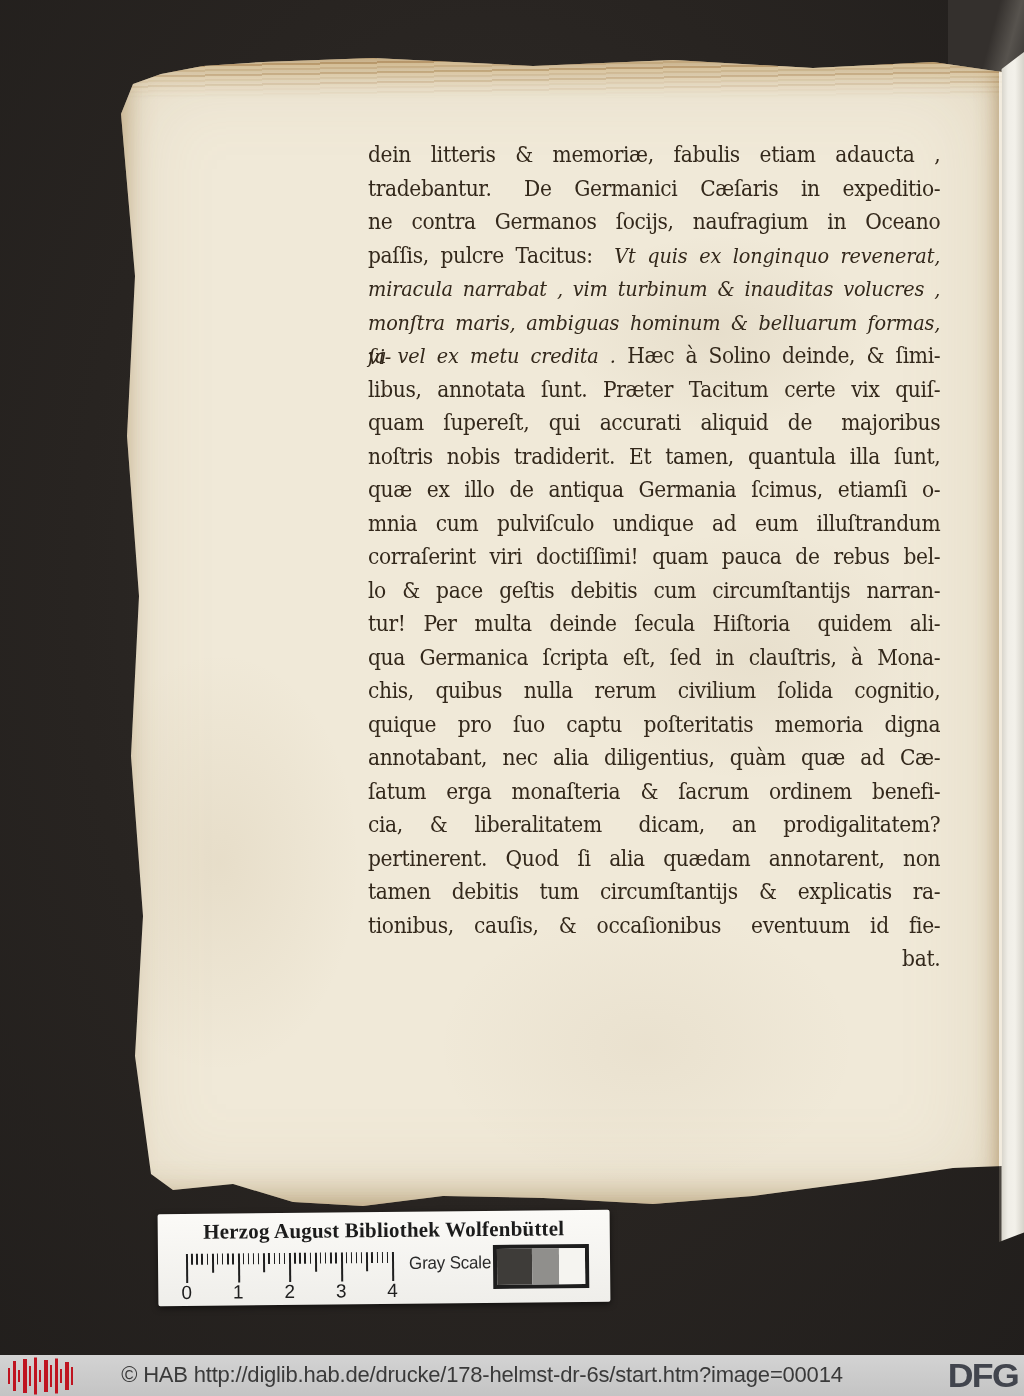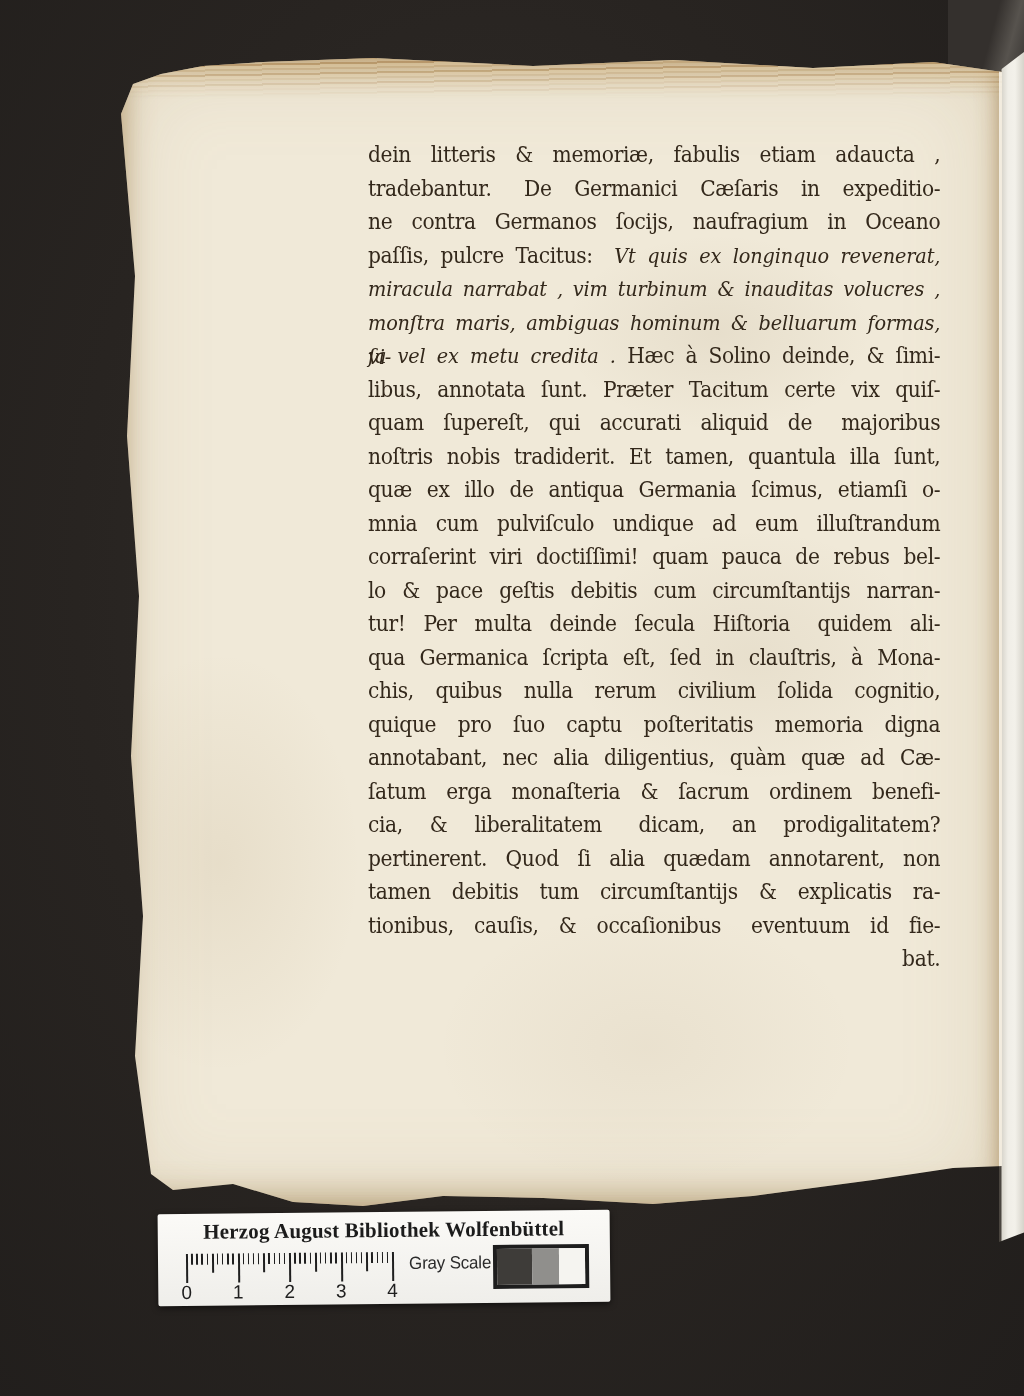--- a/index.html
+++ b/index.html
@@ -208,14 +208,33 @@
         <span style="left: 201px;">4</span>
       </div>
     <div class="gray-scale-label">Gray Scale</div>
     <div class="gray-box">
         <div class="patch" style="width: 40%; background: rgb(62, 60, 57);"></div>
         <div class="patch" style="width: 30%; background: rgb(144, 143, 140);"></div>
         <div class="patch" style="width: 30%; background: rgb(245, 244, 240);"></div>
       </div>
   </div>
 
+  <div class="footer-bar">
+    <div class="hab-logo">
+        <i style="left: 0px; width: 2px; height: 16px; background: rgb(191, 20, 32);"></i>
+        <i style="left: 4.5px; width: 3px; height: 30px; background: rgb(191, 20, 32);"></i>
+        <i style="left: 10px; width: 2px; height: 12px; background: rgb(191, 20, 32);"></i>
+        <i style="left: 14.5px; width: 4px; height: 34px; background: rgb(191, 20, 32);"></i>
+        <i style="left: 21px; width: 2px; height: 20px; background: rgb(191, 20, 32);"></i>
+        <i style="left: 25.5px; width: 3px; height: 37px; background: rgb(191, 20, 32);"></i>
+        <i style="left: 31px; width: 2px; height: 12px; background: rgb(191, 20, 32);"></i>
+        <i style="left: 35.5px; width: 4px; height: 32px; background: rgb(191, 20, 32);"></i>
+        <i style="left: 42px; width: 2px; height: 22px; background: rgb(191, 20, 32);"></i>
+        <i style="left: 46.5px; width: 3px; height: 35px; background: rgb(191, 20, 32);"></i>
+        <i style="left: 52px; width: 2px; height: 14px; background: rgb(191, 20, 32);"></i>
+        <i style="left: 56.5px; width: 4px; height: 28px; background: rgb(191, 20, 32);"></i>
+        <i style="left: 63px; width: 2px; height: 18px; background: rgb(191, 20, 32);"></i>
+      </div>
+    <div class="copyright">© HAB http://diglib.hab.de/drucke/178-helmst-dr-6s/start.htm?image=00014</div>
+    <div class="dfg-logo">DFG</div>
+  </div>
 
 </div>
 
 </body></html>

